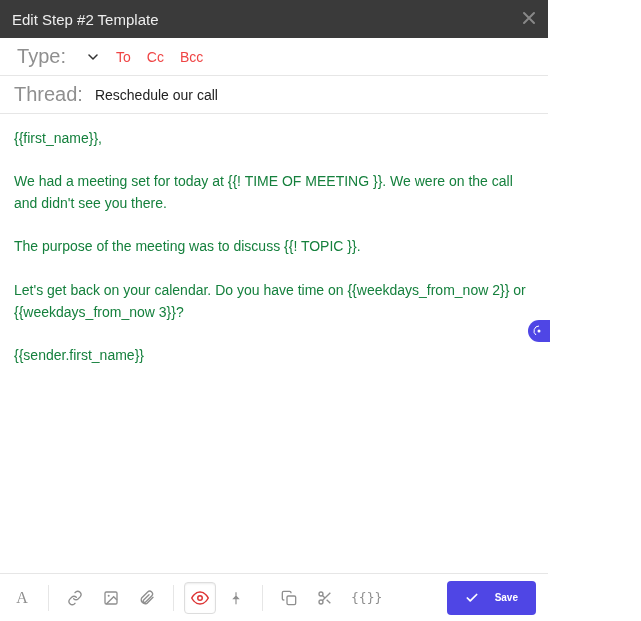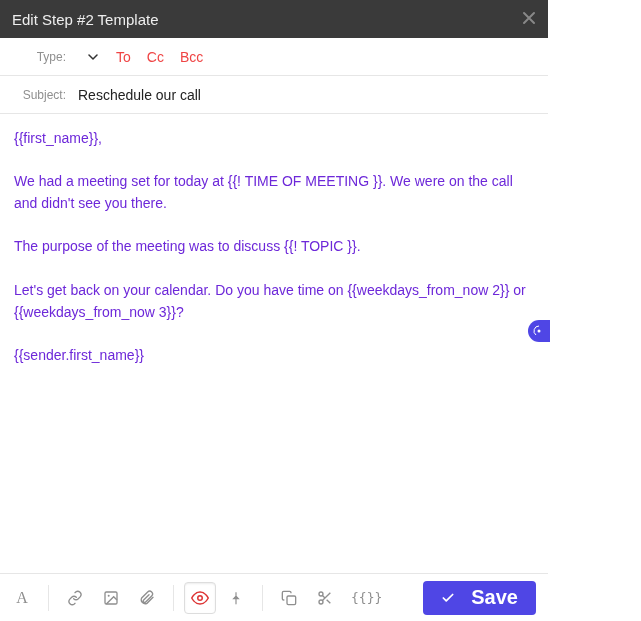--- a/index.html
+++ b/index.html
@@ -8,42 +8,42 @@
   .titlebar {
     background: #3a3a3a; color: #eee; height: 38px;
     display: flex; align-items: center; justify-content: space-between;
     padding: 0 12px; font-size: 15px;
   }
   .titlebar .close { color: #888; cursor: pointer; }
   .row {
     display: flex; align-items: center; border-bottom: 1px solid #e6e6e6;
     padding: 0 14px; height: 38px; font-size: 14px;
   }
-  .row .label { color: #8f8f8f; min-width: 64px; text-align: right; padding-right: 12px; font-size: 12px; }
+  .row .label { color: #8f8f8f; min-width: 64px; text-align: right; padding-right: 12px; font-size: 20px; }
   .row .value { flex: 1; color: #222; }
   .row .chev { color: #333; padding: 0 10px; cursor: pointer; }
   .row .recip { color: #ef4444; padding: 0 8px; cursor: pointer; }
   .body-area {
     flex: 1; padding: 14px 14px; font-size: 14px; line-height: 1.55;
-    color: #6d28d9; overflow: auto; white-space: pre-wrap;
+    color: #15803d; overflow: auto; white-space: pre-wrap;
   }
   .toolbar {
     height: 48px; border-top: 1px solid #e6e6e6;
     display: flex; align-items: center; padding: 0 12px 0 6px; gap: 4px;
   }
   .tbtn {
     width: 32px; height: 32px; display: flex; align-items: center; justify-content: center;
     color: #8f8f8f; border-radius: 4px; cursor: pointer;
   }
   .tbtn.active { border: 1px solid #ddd; box-shadow: inset 0 1px 2px rgba(0,0,0,0.08); color: #d33; }
   .sep { width: 1px; height: 26px; background: #e6e6e6; margin: 0 6px; }
   .spacer { flex: 1; }
   .savebtn {
     background: #4f46e5; color: #fff; border: none; border-radius: 4px;
-    height: 34px; padding: 0 18px; font-size: 20px; font-weight: 600;
+    height: 34px; padding: 0 18px; font-size: 10px; font-weight: 600;
     display: flex; align-items: center; gap: 16px; cursor: pointer;
   }
   .savebtn svg { width: 14px; height: 14px; }
   .token-txt { font-family: monospace; font-size: 13px; color: #8f8f8f; }
   .floating-badge {
     position: absolute; right: -2px; top: 320px;
     width: 22px; height: 22px; border-radius: 11px 0 0 11px;
     background: #4f46e5; display: flex; align-items: center; justify-content: center;
     color: #fff; font-size: 12px;
   }
@@ -69,21 +69,21 @@
       <svg width="10" height="10" viewBox="0 0 10 10">
           <path d="M1 3 L5 7 L9 3" stroke="currentColor" stroke-width="1.5" fill="none" stroke-linecap="round" stroke-linejoin="round"></path>
         </svg>
     </span>
     <span class="recip">To</span>
     <span class="recip">Cc</span>
     <span class="recip">Bcc</span>
   </div>
 
   <div class="row">
-    <span class="label">Subject:</span>
+    <span class="label">Thread:</span>
     <span class="value">Reschedule our call</span>
   </div>
 
   <div class="body-area">{{first_name}},
 
 We had a meeting set for today at {{! TIME OF MEETING }}. We were on the call and didn't see you there.
 
 The purpose of the meeting was to discuss {{! TOPIC }}.
 
 Let's get back on your calendar. Do you have time on {{weekdays_from_now 2}} or {{weekdays_from_now 3}}?

